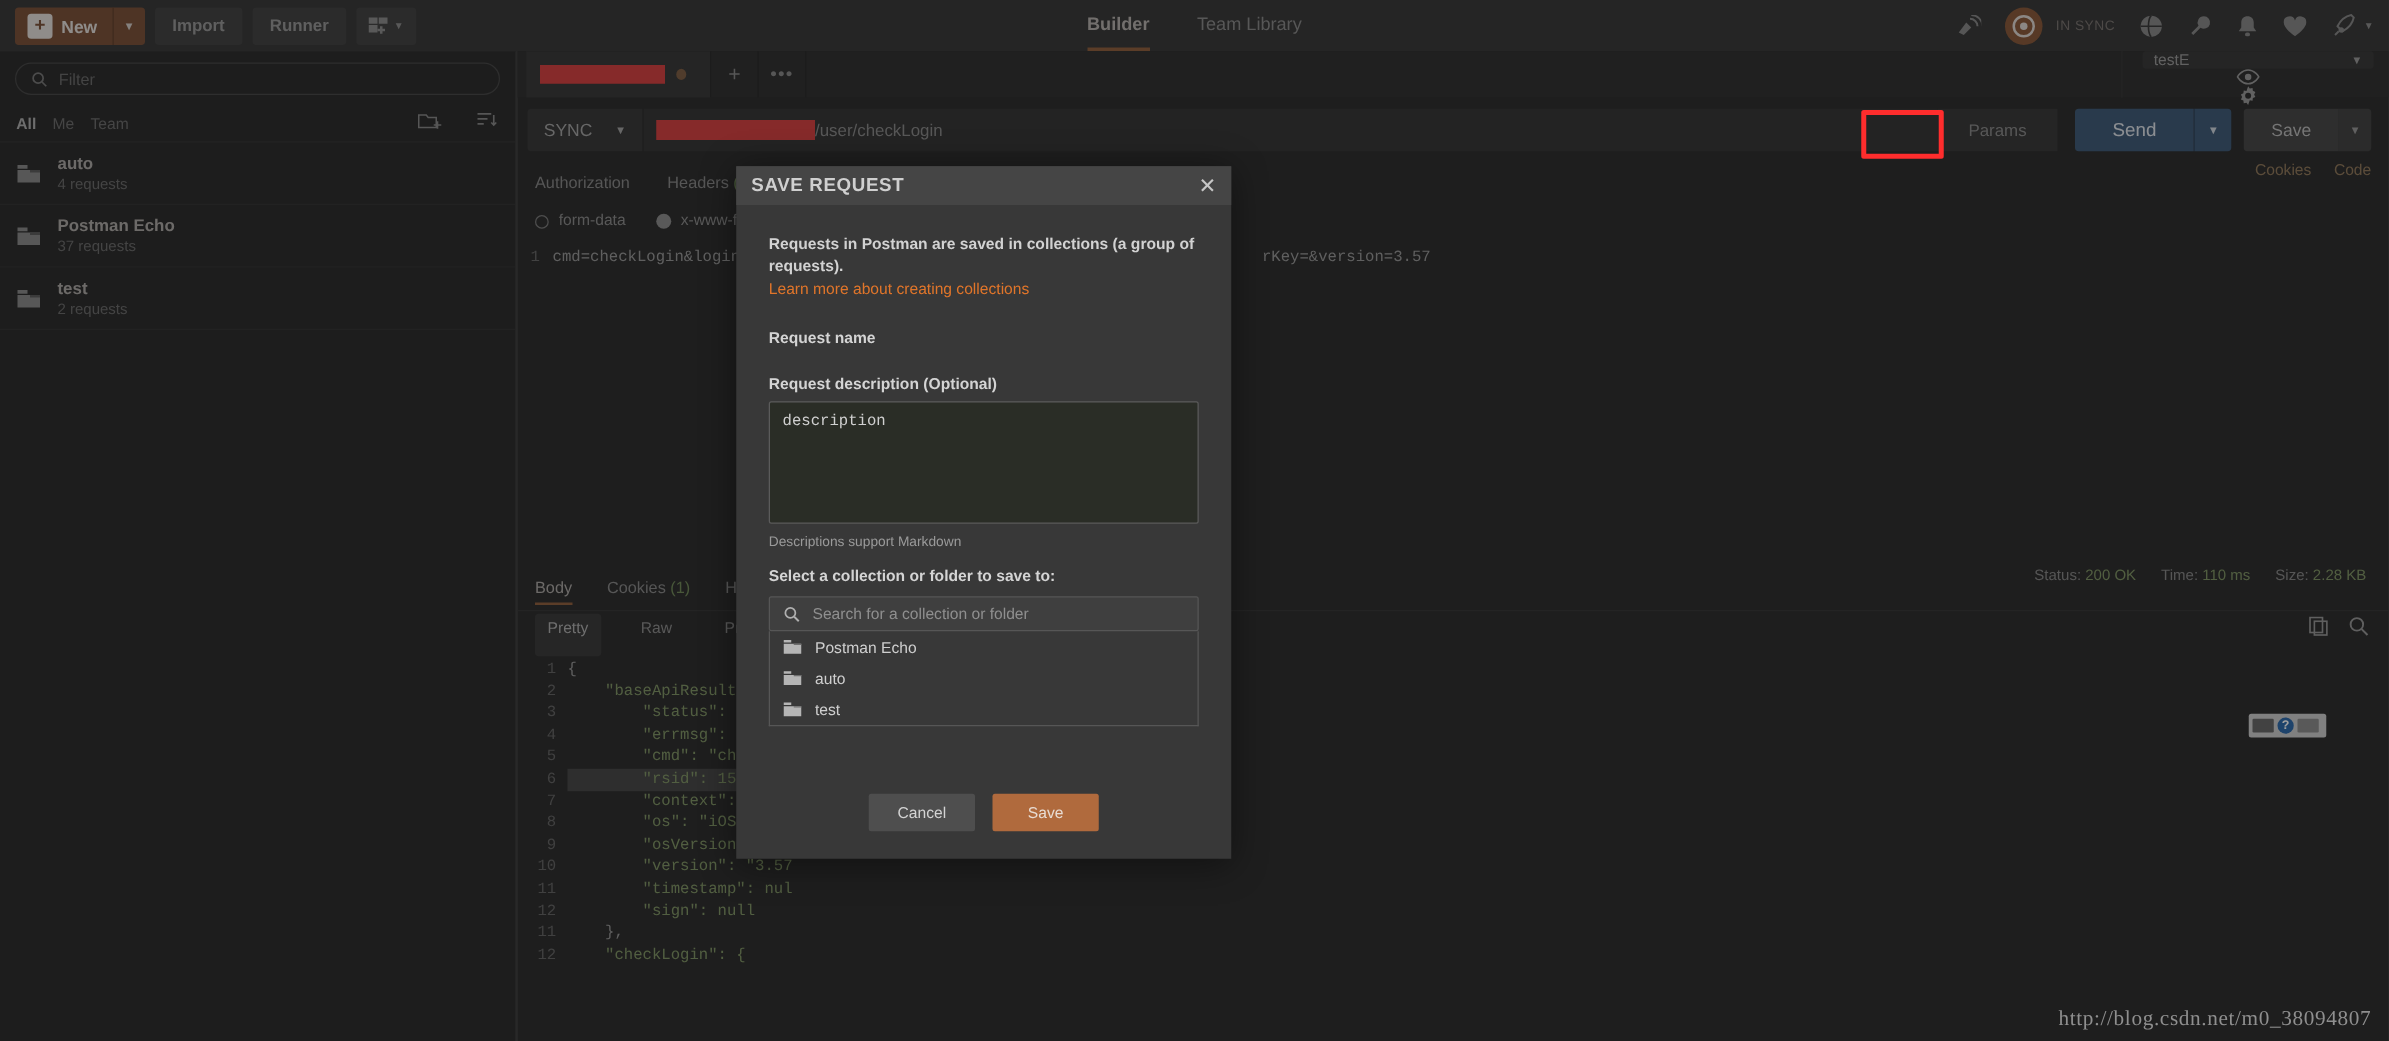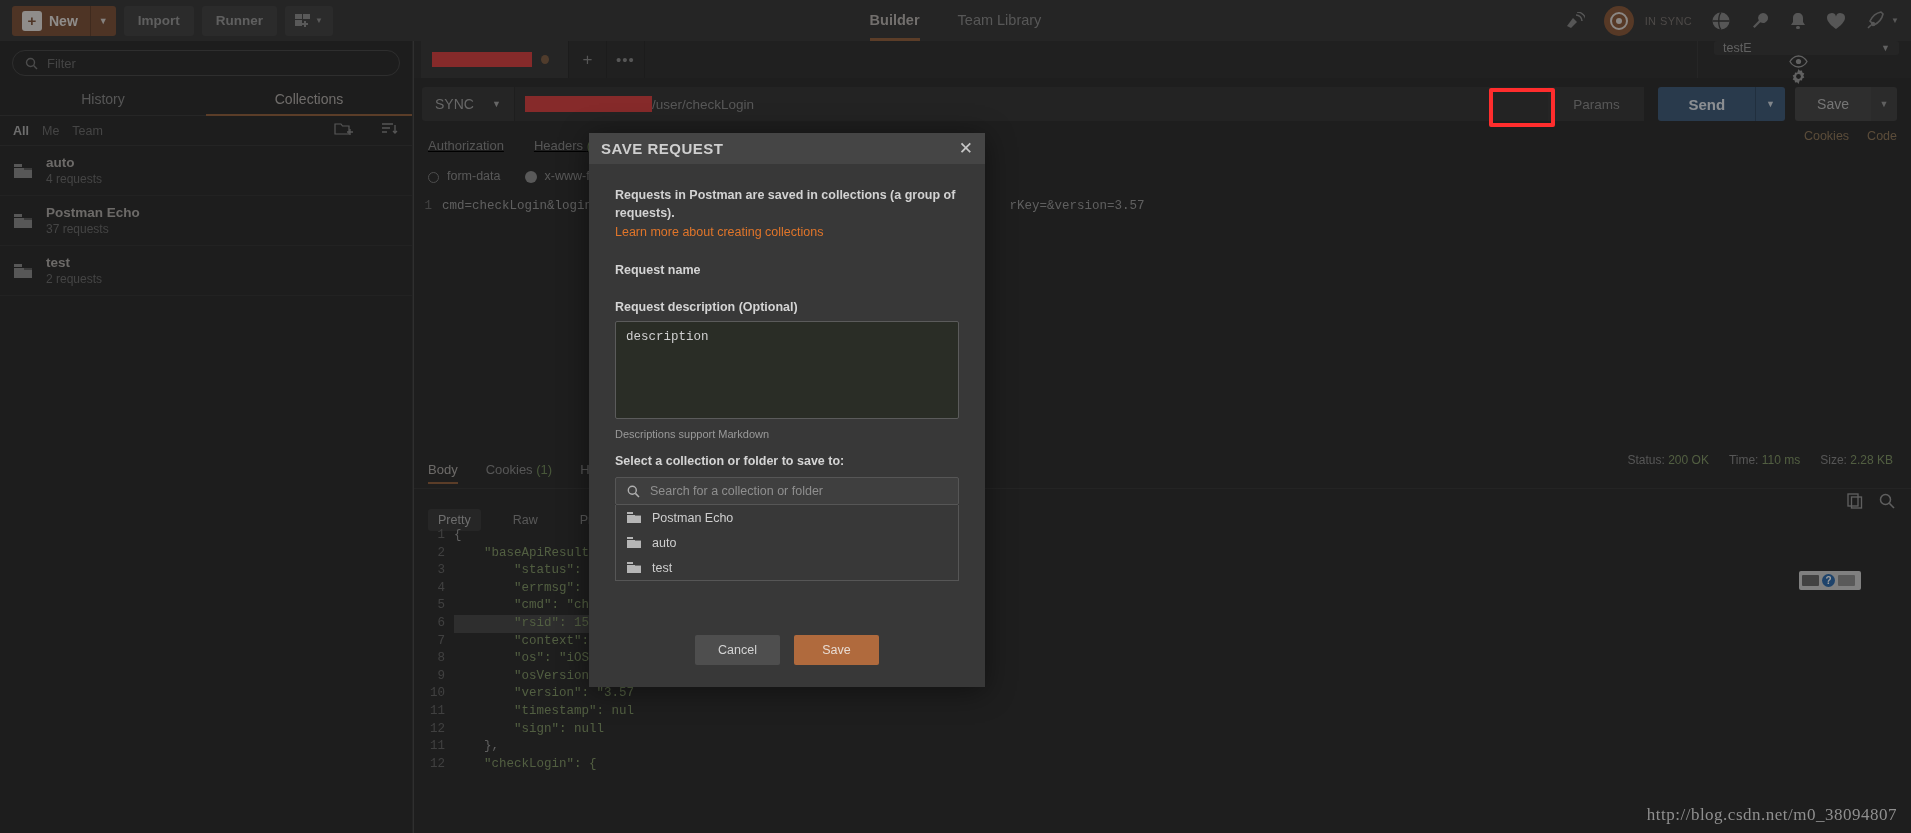--- a/index.html
+++ b/index.html
@@ -151,37 +151,37 @@
     flex: 1; height: 34px; background: #383838; display: flex; align-items: center; padding: 0 10px;
     gap: 0; border-left: 1px solid #313131;
   }
   .url-text { font-size: 13.5px; color: #8d8d8d; }
   .params-btn {
     width: 96px; height: 34px; background: #3b3b3b; display: flex; align-items: center;
     justify-content: center; color: #8d8d8d; font-size: 13.5px;
   }
   .send-btn {
     margin-left: 14px; height: 34px; background: #3b5f86; color: #dfe6ee; font-size: 15px;
-    display: flex; align-items: center; padding: 0 30px; border-radius: 3px 0 0 3px; font-weight: bold;
+    display: flex; align-items: center; padding: 0 30px; border-radius: 3px 0 0 3px; font-weight: normal;
   }
   .send-caret {
     height: 34px; width: 30px; background: #3b5f86; color: #cdd8e4; display: flex;
     align-items: center; justify-content: center; border-left: 1px solid #2f4d6e; border-radius: 0 3px 3px 0;
   }
   .save-group { margin-left: 10px; display: flex; height: 34px; margin-right: 14px; }
   .save-btn {
     height: 34px; background: #4a4a4a; color: #bdbdbd; font-size: 14px; display: flex;
     align-items: center; padding: 0 22px; border-radius: 3px 0 0 3px;
   }
   .save-caret {
     height: 34px; width: 26px; background: #454545; color: #9b9b9b; display: flex;
     align-items: center; justify-content: center; border-radius: 0 3px 3px 0;
   }
 
-  .sub-tabs { height: 31px; display: flex; align-items: center; gap: 30px; padding-left: 14px; text-decoration: underline; }
+  .sub-tabs { height: 31px; display: flex; align-items: center; gap: 30px; padding-left: 14px; }
   .sub-tab { font-size: 13px; color: #8a8a8a; line-height: 29px; position: relative; }
   .sub-tab.active { color: #b0aba7; }
   .sub-tab.active::after { content:""; position:absolute; left:0; right:0; bottom:0; height:2px; background:#a05f33; }
   .cnt-green { color: #6e8f4f; }
   .cookies-row {
     position: absolute; right: 14px; top: 88px; display: flex; gap: 18px; font-size: 12.5px; color: #9a7a52;
   }
 
   .body-type-row { height: 30px; display: flex; align-items: center; gap: 24px; padding-left: 14px; }
   .radio-opt { display: flex; align-items: flex-end; gap: 8px; font-size: 12.5px; color: #8e8e8e; }
@@ -193,22 +193,22 @@
   .gutter { width: 28px; text-align: right; color: #6a6a6a; padding-right: 10px; }
   .code-text { color: #9a9a9a; white-space: pre; }
 
   .resp-tabs {
     position: absolute; left: 0; right: 0; top: 410px; height: 38px; display: flex;
     align-items: center; gap: 28px; padding-left: 14px; border-bottom: 1px solid #3a3a3a;
   }
   .resp-meta { position: absolute; right: 18px; top: 412px; display: flex; gap: 20px; font-size: 12px; color: #8a8a8a; }
   .gv { color: #7f9b5b; }
   .pretty-row {
-    position: absolute; left: 0; right: 0; top: 462px; height: 34px; display: flex;
-    align-items: center; gap: 22px; padding-left: 14px;
+    position: absolute; left: 0; right: 0; top: 450px; height: 34px; display: flex;
+    gap: 22px; padding-left: 14px;
   }
   .pr-btn { font-size: 12.5px; color: #8e8e8e; padding: 4px 10px; border-radius: 3px; }
   .pr-btn.active { background: #3d3d3d; color: #b2b2b2; }
   .resp-icons { position: absolute; right: 16px; top: 452px; display: flex; gap: 16px; color: #9a9a9a; }
   .json-area { position: absolute; left: 0; top: 486px; right: 0; bottom: 0; padding-left: 4px; }
   .jline { display: flex; font-family: "Liberation Mono", monospace; font-size: 12.5px; line-height: 17.6px; }
   .jg { width: 36px; text-align: right; padding-right: 9px; color: #676767; }
   .jt { white-space: pre; }
   .k { color: #7f9b5b; }
   .p { color: #9a9a9a; }
@@ -368,24 +368,20 @@
     <div class="sidebar">
       <div class="filter-wrap">
         <div class="filter-box">
           <svg width="13" height="13" viewBox="0 0 13 13">
               <circle cx="5.5" cy="5.5" r="4" stroke="#7a7a7a" stroke-width="1.4" fill="none"></circle>
               <path d="M8.6 8.6L12 12" stroke="#7a7a7a" stroke-width="1.4"></path>
             </svg>
           <span class="ph">Filter</span>
         </div>
       </div>
-      <div class="side-tabs">
-        <div class="stab">History</div>
-        <div class="stab active">Collections</div>
-      </div>
       <div class="scope-row">
         <span class="scope active">All</span>
         <span class="scope">Me</span>
         <span class="scope">Team</span>
         <span class="spacer"></span>
         <span class="si">
           <svg width="20" height="15" viewBox="0 0 20 15">
               <path d="M1 3h6l1.5 2H15v8H1z" stroke="#8b8b8b" stroke-width="1.2" fill="none"></path>
               <path d="M16 8v6M13 11h6" stroke="#8b8b8b" stroke-width="1.3"></path>
             </svg>

